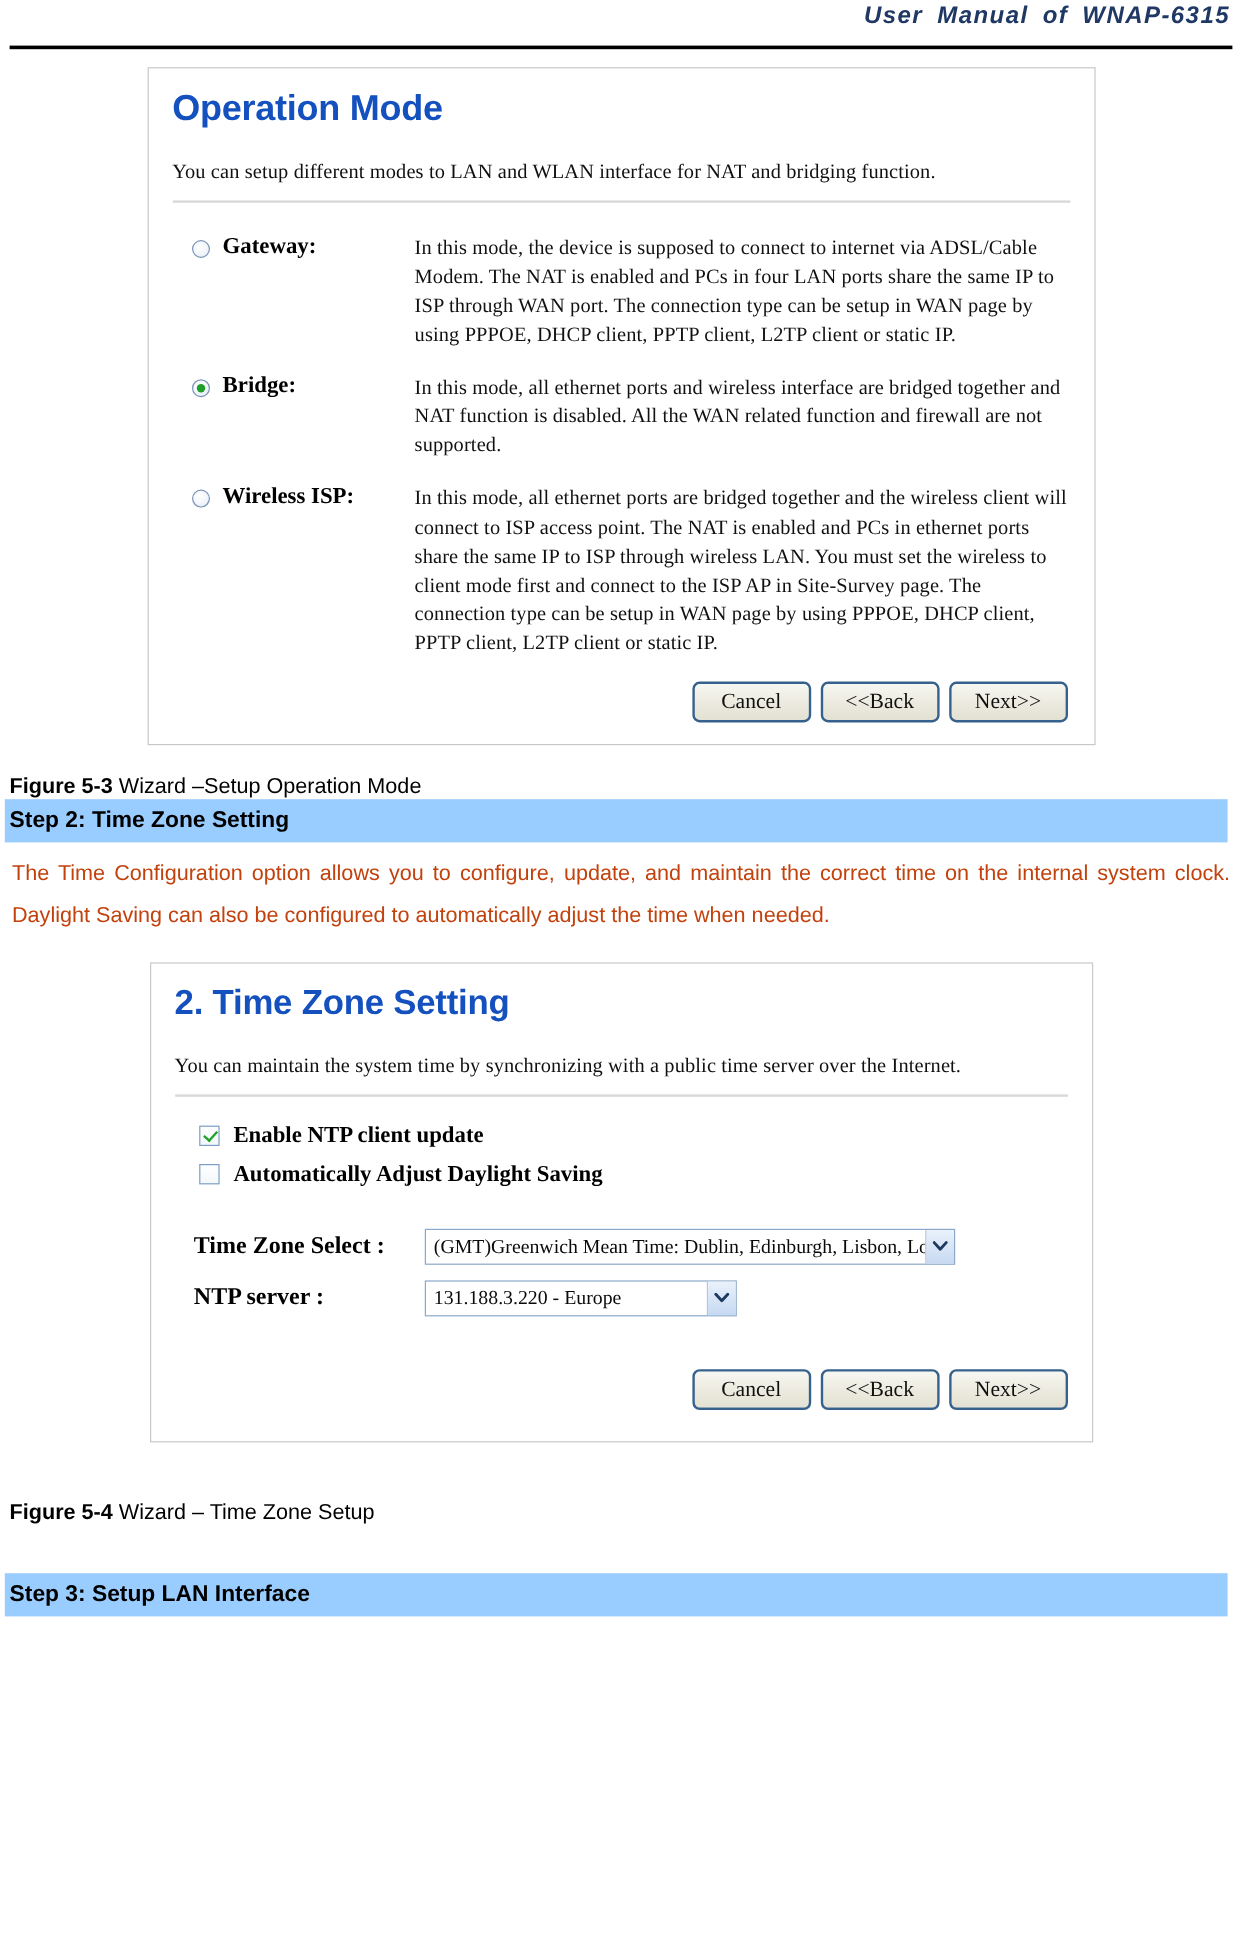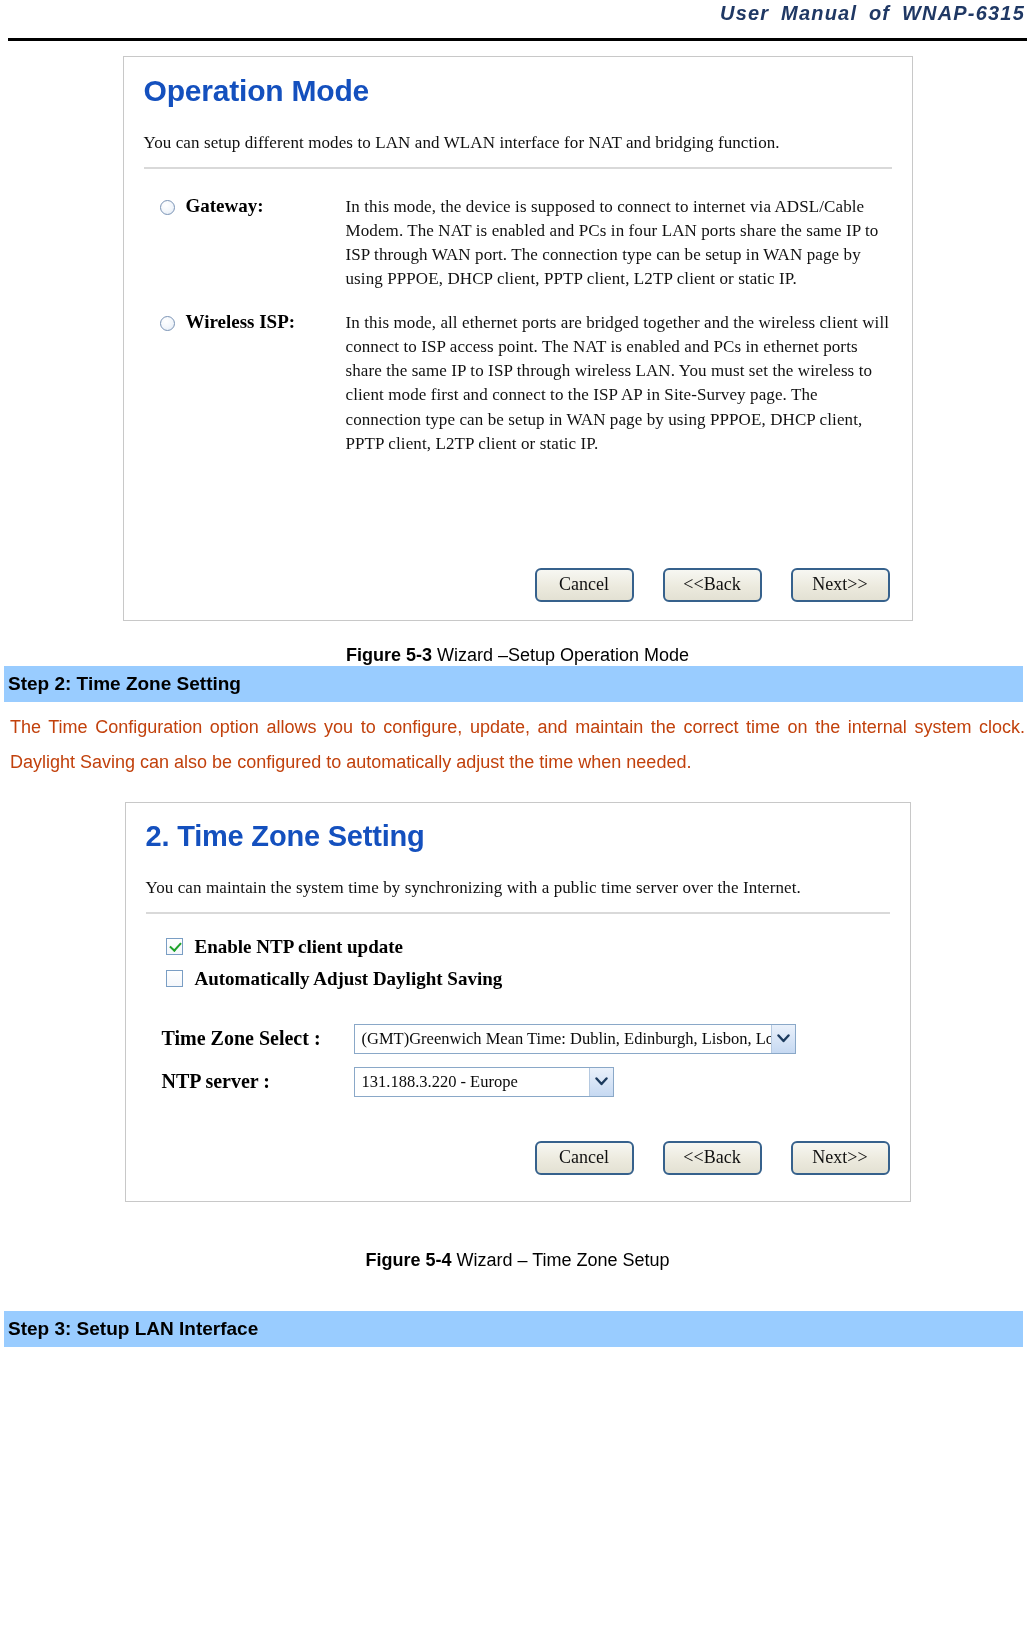--- a/index.html
+++ b/index.html
@@ -225,41 +225,40 @@
     display: flex;
     align-items: center;
     justify-content: center;
   }
   .select-arrow svg { display: block; }
 
   
   .btn-row {
     position: absolute;
     display: flex;
-    gap: 29px;
+    gap: 8px;
   }
   .btn {
     font-family: "Liberation Serif", serif;
     font-size: 18px;
     color: #101010;
     background: linear-gradient(to bottom, #f7f7f2 0%, #eceade 55%, #e3e1d3 100%);
     border: 2px solid #36618c;
     border-radius: 6px;
     padding: 4px 0 5px 0;
     text-align: center;
     box-sizing: border-box;
     white-space: nowrap;
   }
   .btn.w-cancel { width: 99px; }
   .btn.w-back { width: 99px; }
   .btn.w-next { width: 99px; }
 
   
   .fig-caption {
-    text-align: center;
     font-family: "Liberation Sans", sans-serif;
     font-size: 18px;
     color: #000000;
   }
   .fig-caption b { font-weight: bold; }
   .cap1 { margin-top: 24px; }
   .cap2 { margin-top: 48px; }
 
   
   .step-bar {
@@ -313,20 +312,25 @@
     <div class="panel-desc">You can setup different modes to LAN and WLAN interface for NAT and bridging function.</div>
 
     <hr class="panel-hr">
 
     <div class="opt-row first">
       <span class="radio"></span>
       <span class="opt-label w1">Gateway:</span>
       <span class="opt-text">In this mode, the device is supposed to connect to internet via ADSL/Cable Modem. The NAT is enabled and PCs in four LAN ports share the same IP to ISP through WAN port. The connection type can be setup in WAN page by using PPPOE, DHCP client, PPTP client, L2TP client or static IP.</span>
     </div>
 
+    <div class="opt-row">
+      <span class="radio checked"></span>
+      <span class="opt-label w1">Bridge:</span>
+      <span class="opt-text">In this mode, all ethernet ports and wireless interface are bridged together and NAT function is disabled. All the WAN related function and firewall are not supported.</span>
+    </div>
 
     <div class="opt-row">
       <span class="radio"></span>
       <span class="opt-label w1">Wireless ISP:</span>
       <span class="opt-text">In this mode, all ethernet ports are bridged together and the wireless client will connect to ISP access point. The NAT is enabled and PCs in ethernet ports share the same IP to ISP through wireless LAN. You must set the wireless to client mode first and connect to the ISP AP in Site-Survey page. The connection type can be setup in WAN page by using PPPOE, DHCP client, PPTP client, L2TP client or static IP.</span>
     </div>
 
     <div class="btn-row" style="right:22px; bottom:18px;">
       <button class="btn w-cancel">Cancel</button>
       <button class="btn w-back">&lt;&lt;Back</button>

